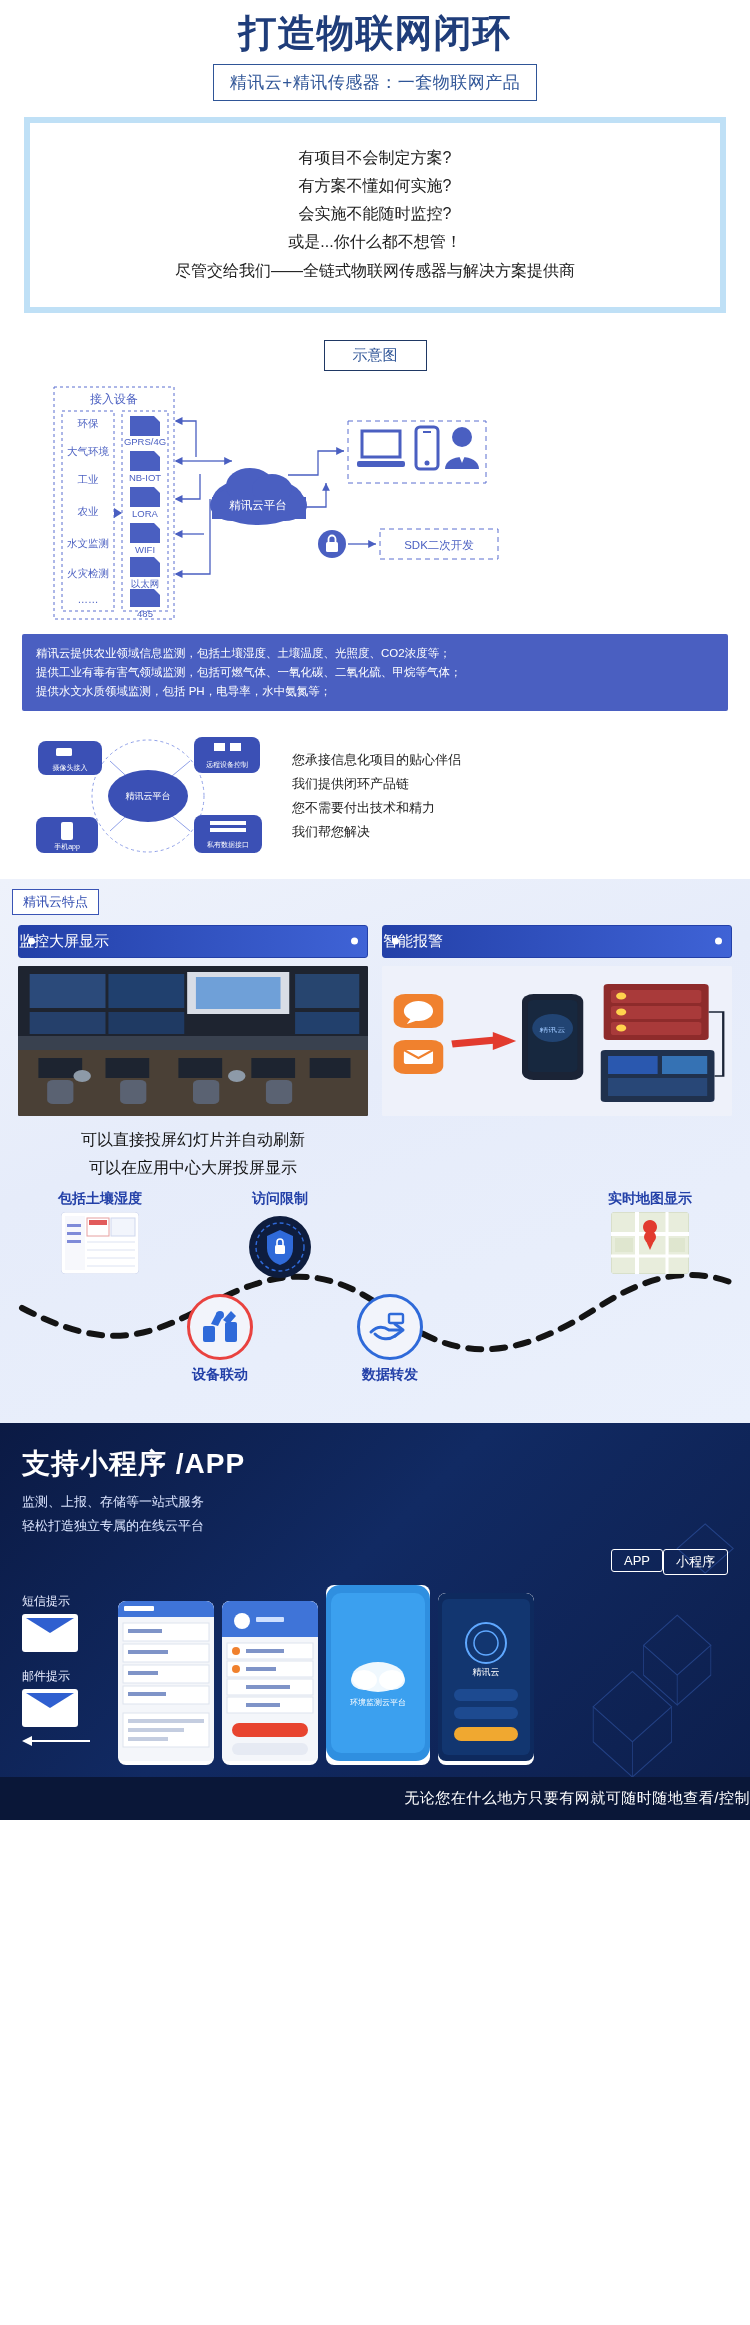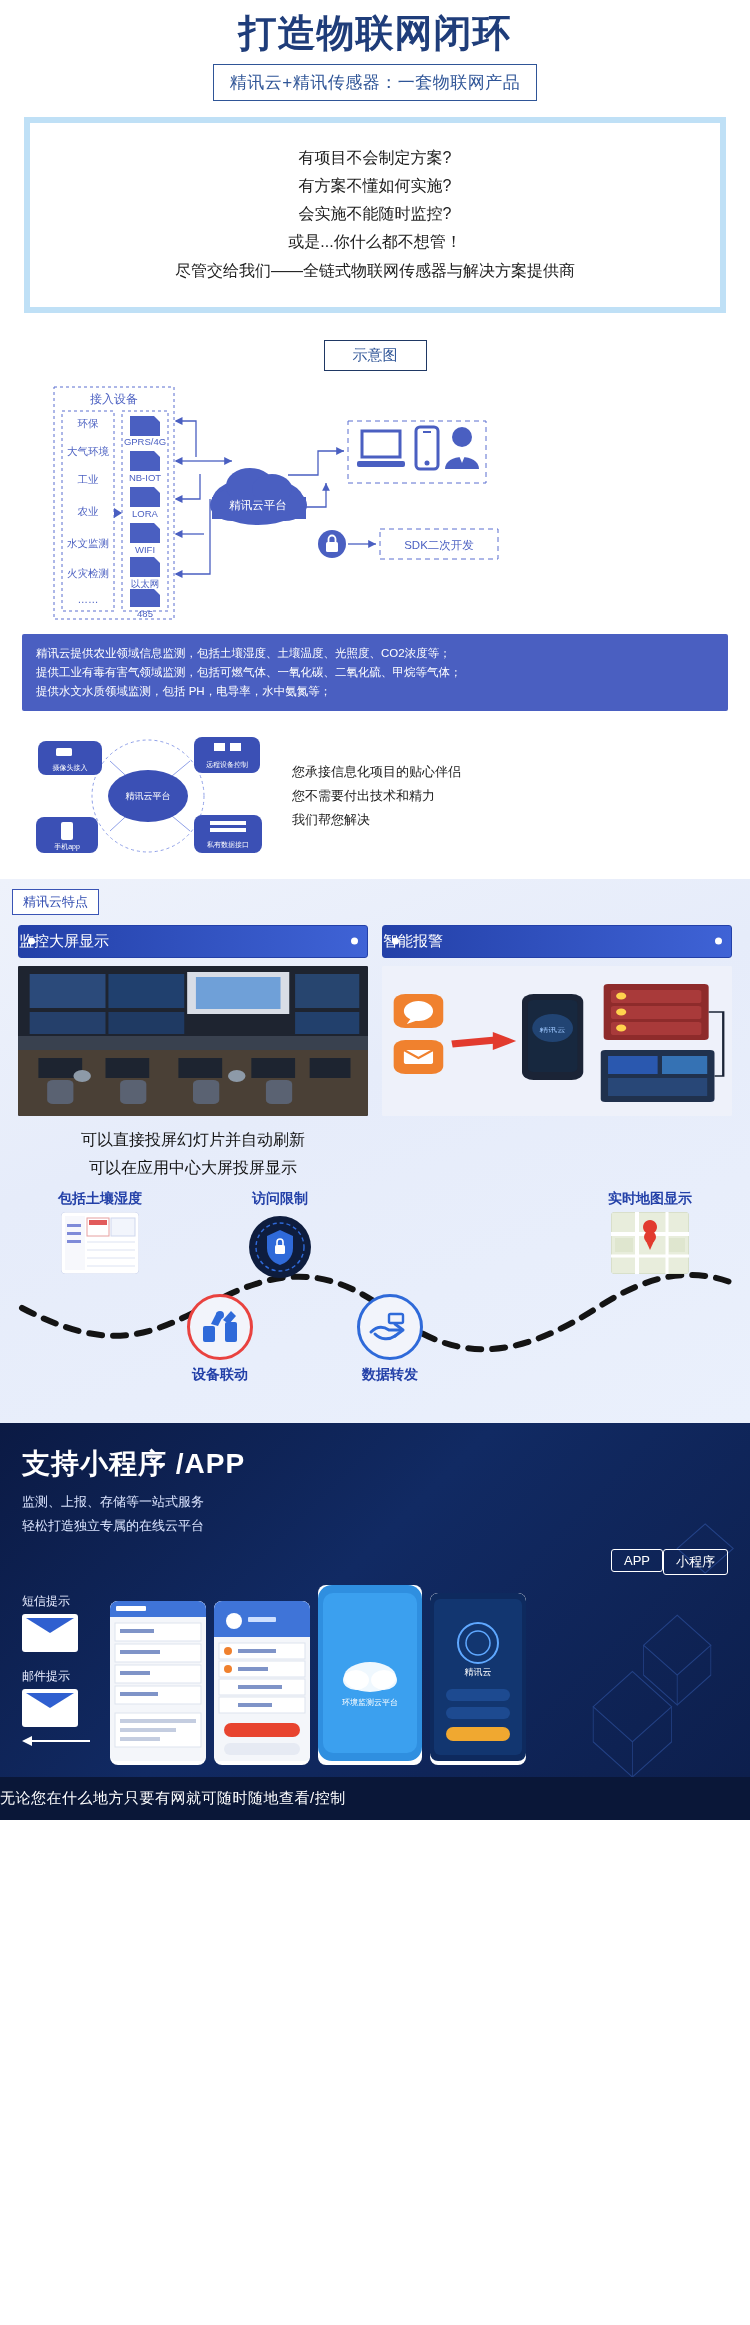--- a/index.html
+++ b/index.html
@@ -117,21 +117,21 @@
     width:56px;height:38px;background:#fff;border-radius:3px;position:relative;
   }
   .env::after{
     content:""; position:absolute; left:4px; top:4px; width:48px;height:30px;
     border-top: 15px solid #2f5fd0; border-left:24px solid transparent;
     border-right:24px solid transparent; box-sizing:border-box;
   }
   .phones { display:flex; gap:8px; align-items:flex-end; }
   .phone { border-radius:8px; overflow:hidden; background:#fff; }
   .footer-bar {
-    background:#0a1738; color:#fff; text-align:left;
+    background:#0a1738; color:#fff; text-align:right;
     font-size:15px; padding: 12px 0; letter-spacing:.5px;
   }
 </style>
 </head>
 <body>
 
 <div class="page">
 
   <div class="hero">
     <div class="hero-title">打造物联网闭环</div>
@@ -297,20 +297,21 @@
         <g>
           <rect x="176" y="84" width="68" height="38" rx="8" fill="#3b50b5"></rect>
           <rect x="192" y="90" width="36" height="4" fill="#fff"></rect>
           <rect x="192" y="97" width="36" height="4" fill="#fff"></rect>
           <text x="210" y="116" font-size="7" fill="#fff" text-anchor="middle" font-family="'Liberation Sans',sans-serif">私有数据接口</text>
         </g>
       </svg>
     </div>
     <div class="hub-copy">
       <p>您承接信息化项目的贴心伴侣</p>
+      <p>我们提供闭环产品链</p>
       <p>您不需要付出技术和精力</p>
       <p>我们帮您解决</p>
     </div>
   </div>
 
   <div class="features">
     <div class="feat-tag">精讯云特点</div>
 
     <div class="cards">
 
@@ -514,21 +515,21 @@
     <div style="position:relative;z-index:2;">
       <h2>支持小程序 /APP</h2>
       <div class="l1">监测、上报、存储等一站式服务</div>
       <div class="l2">轻松打造独立专属的在线云平台</div>
 
       <div style="display:flex; justify-content:flex-end; align-items:flex-start; margin-top:14px;">
         <div class="chip">APP</div>
         <div class="chip">小程序</div>
       </div>
 
-      <div style="display:flex; gap:2px; margin-top:10px; align-items:flex-start;">
+      <div style="display:flex; gap:10px; margin-top:10px; align-items:flex-start;">
 
         <div style="width:86px;">
           <div class="dark-small">短信提示</div>
           <div class="env"></div>
           <div class="dark-small" style="margin-top:16px;">邮件提示</div>
           <div class="env"></div>
           <svg width="70" height="16" viewBox="0 0 70 16" style="margin-top:6px;">
             <path d="M68,8 H10" stroke="#ffffff" stroke-width="2"></path>
             <polygon points="10,3 0,8 10,13" fill="#ffffff"></polygon>
           </svg>

